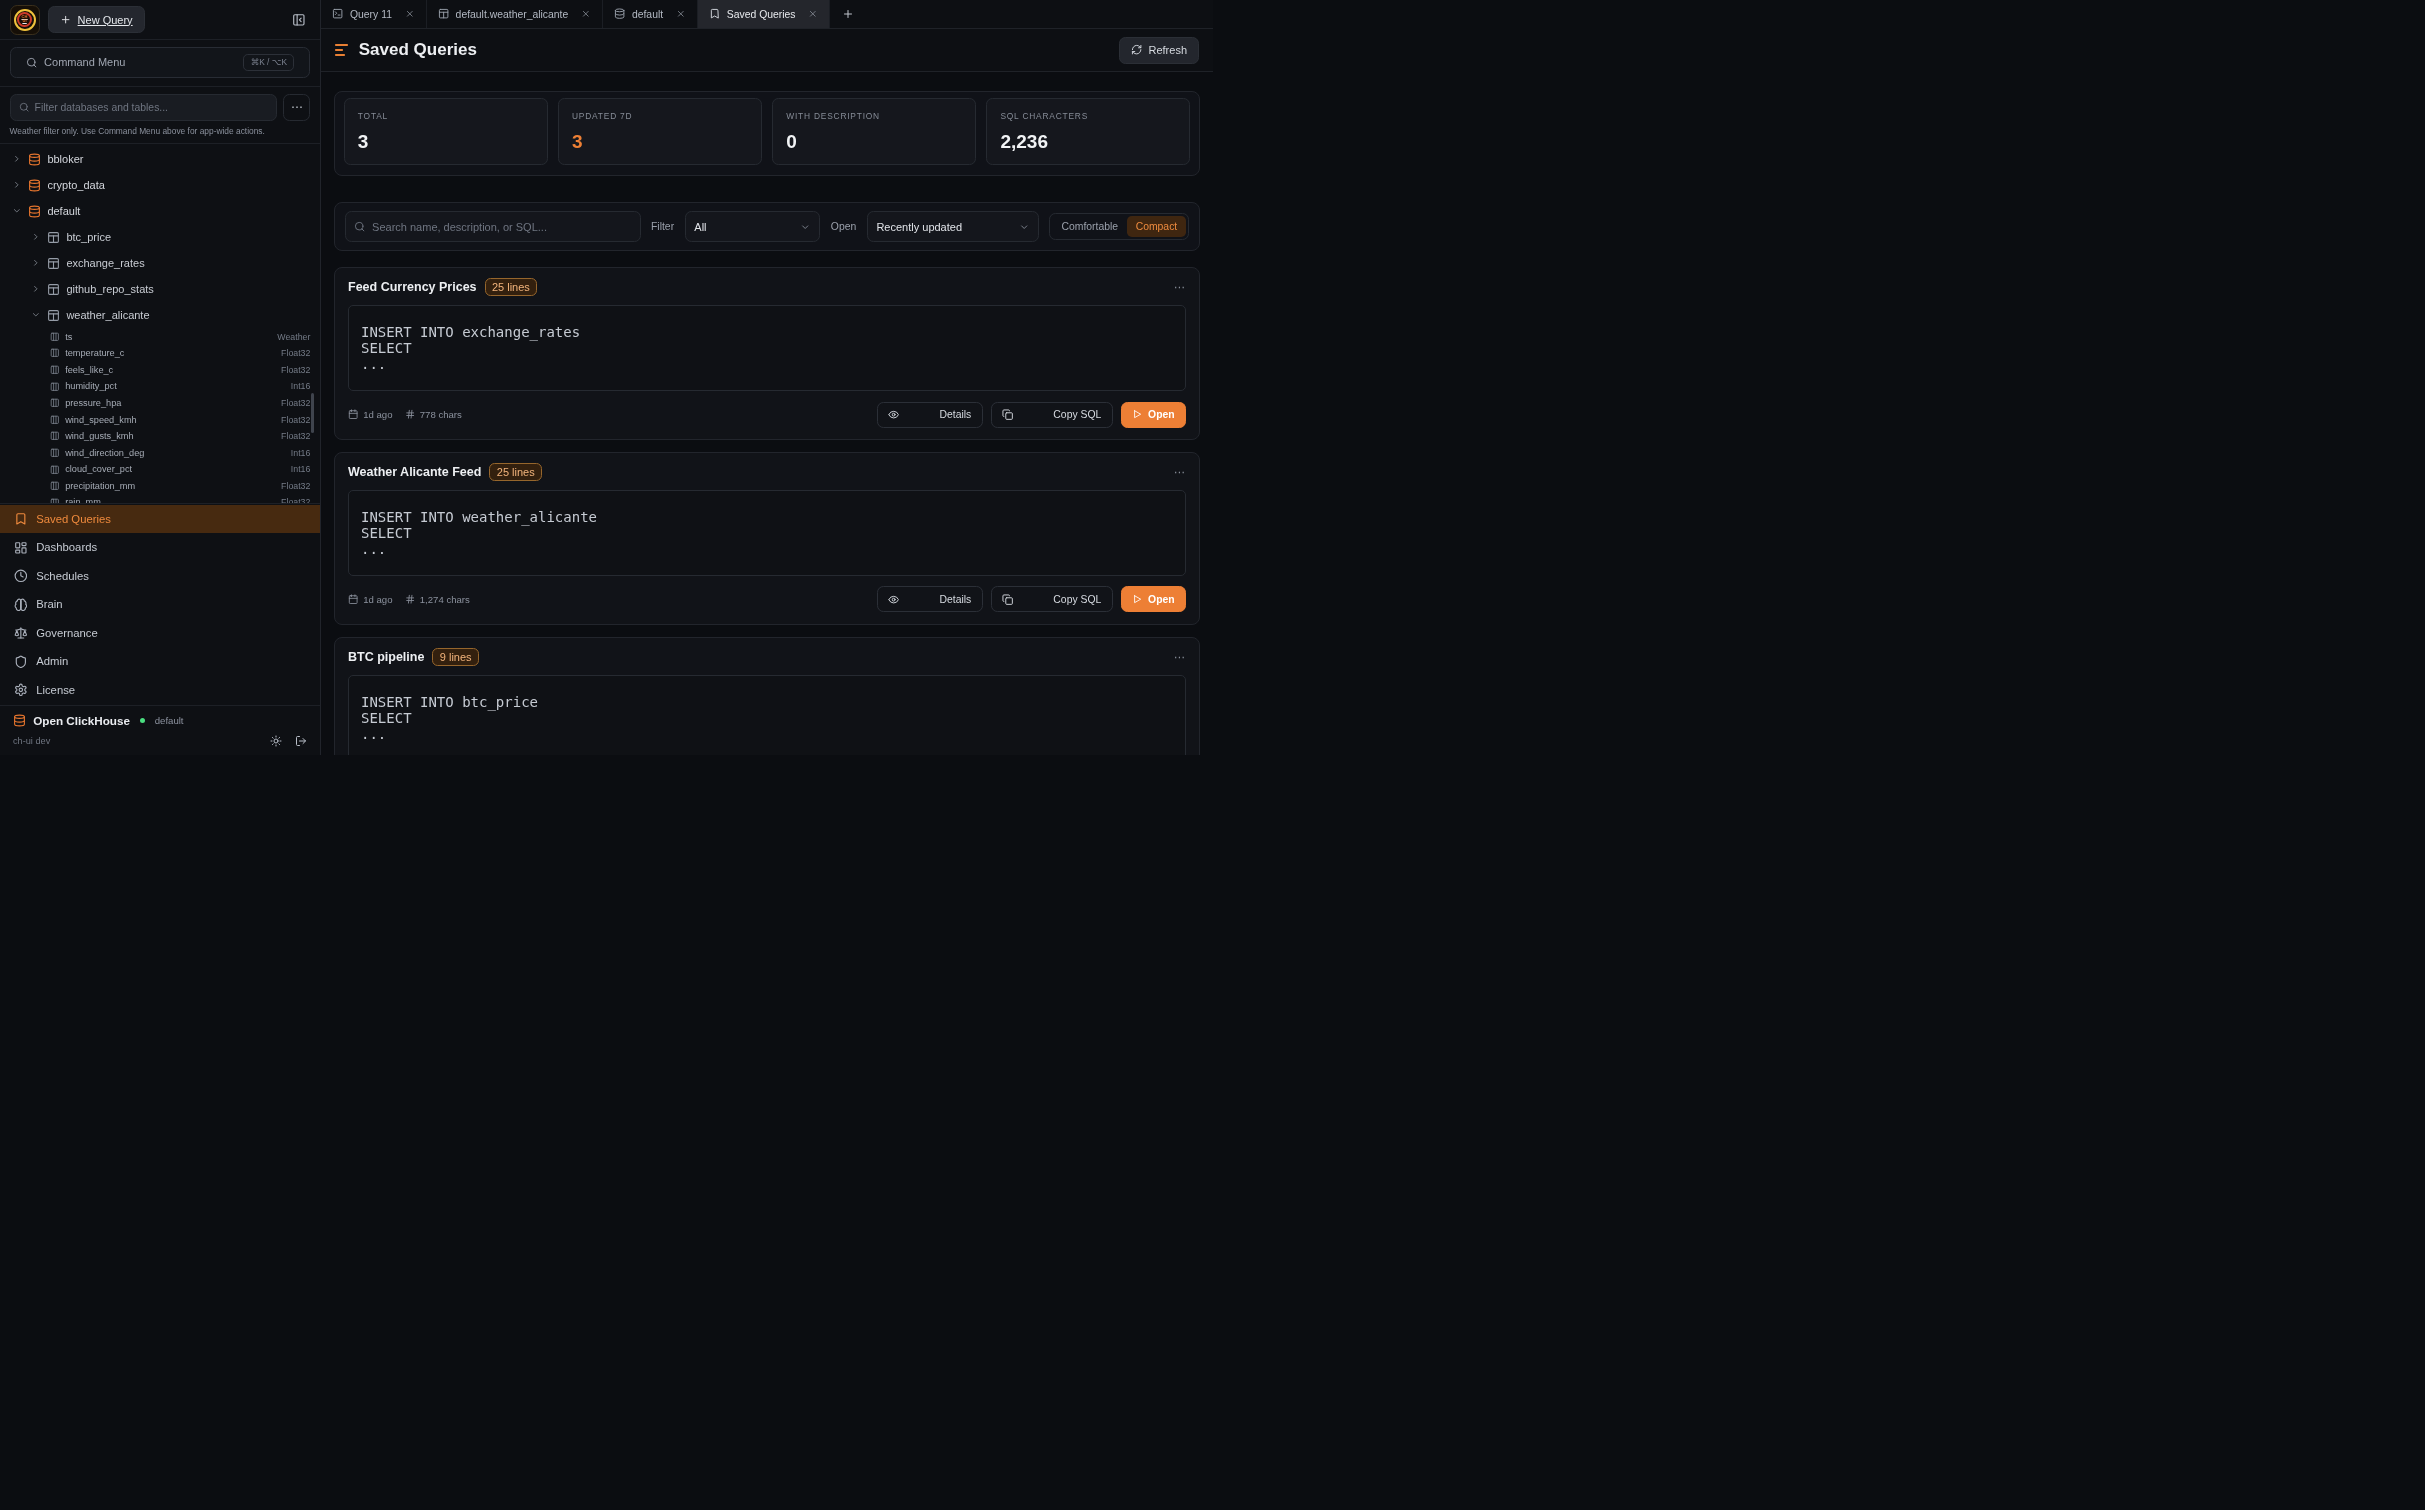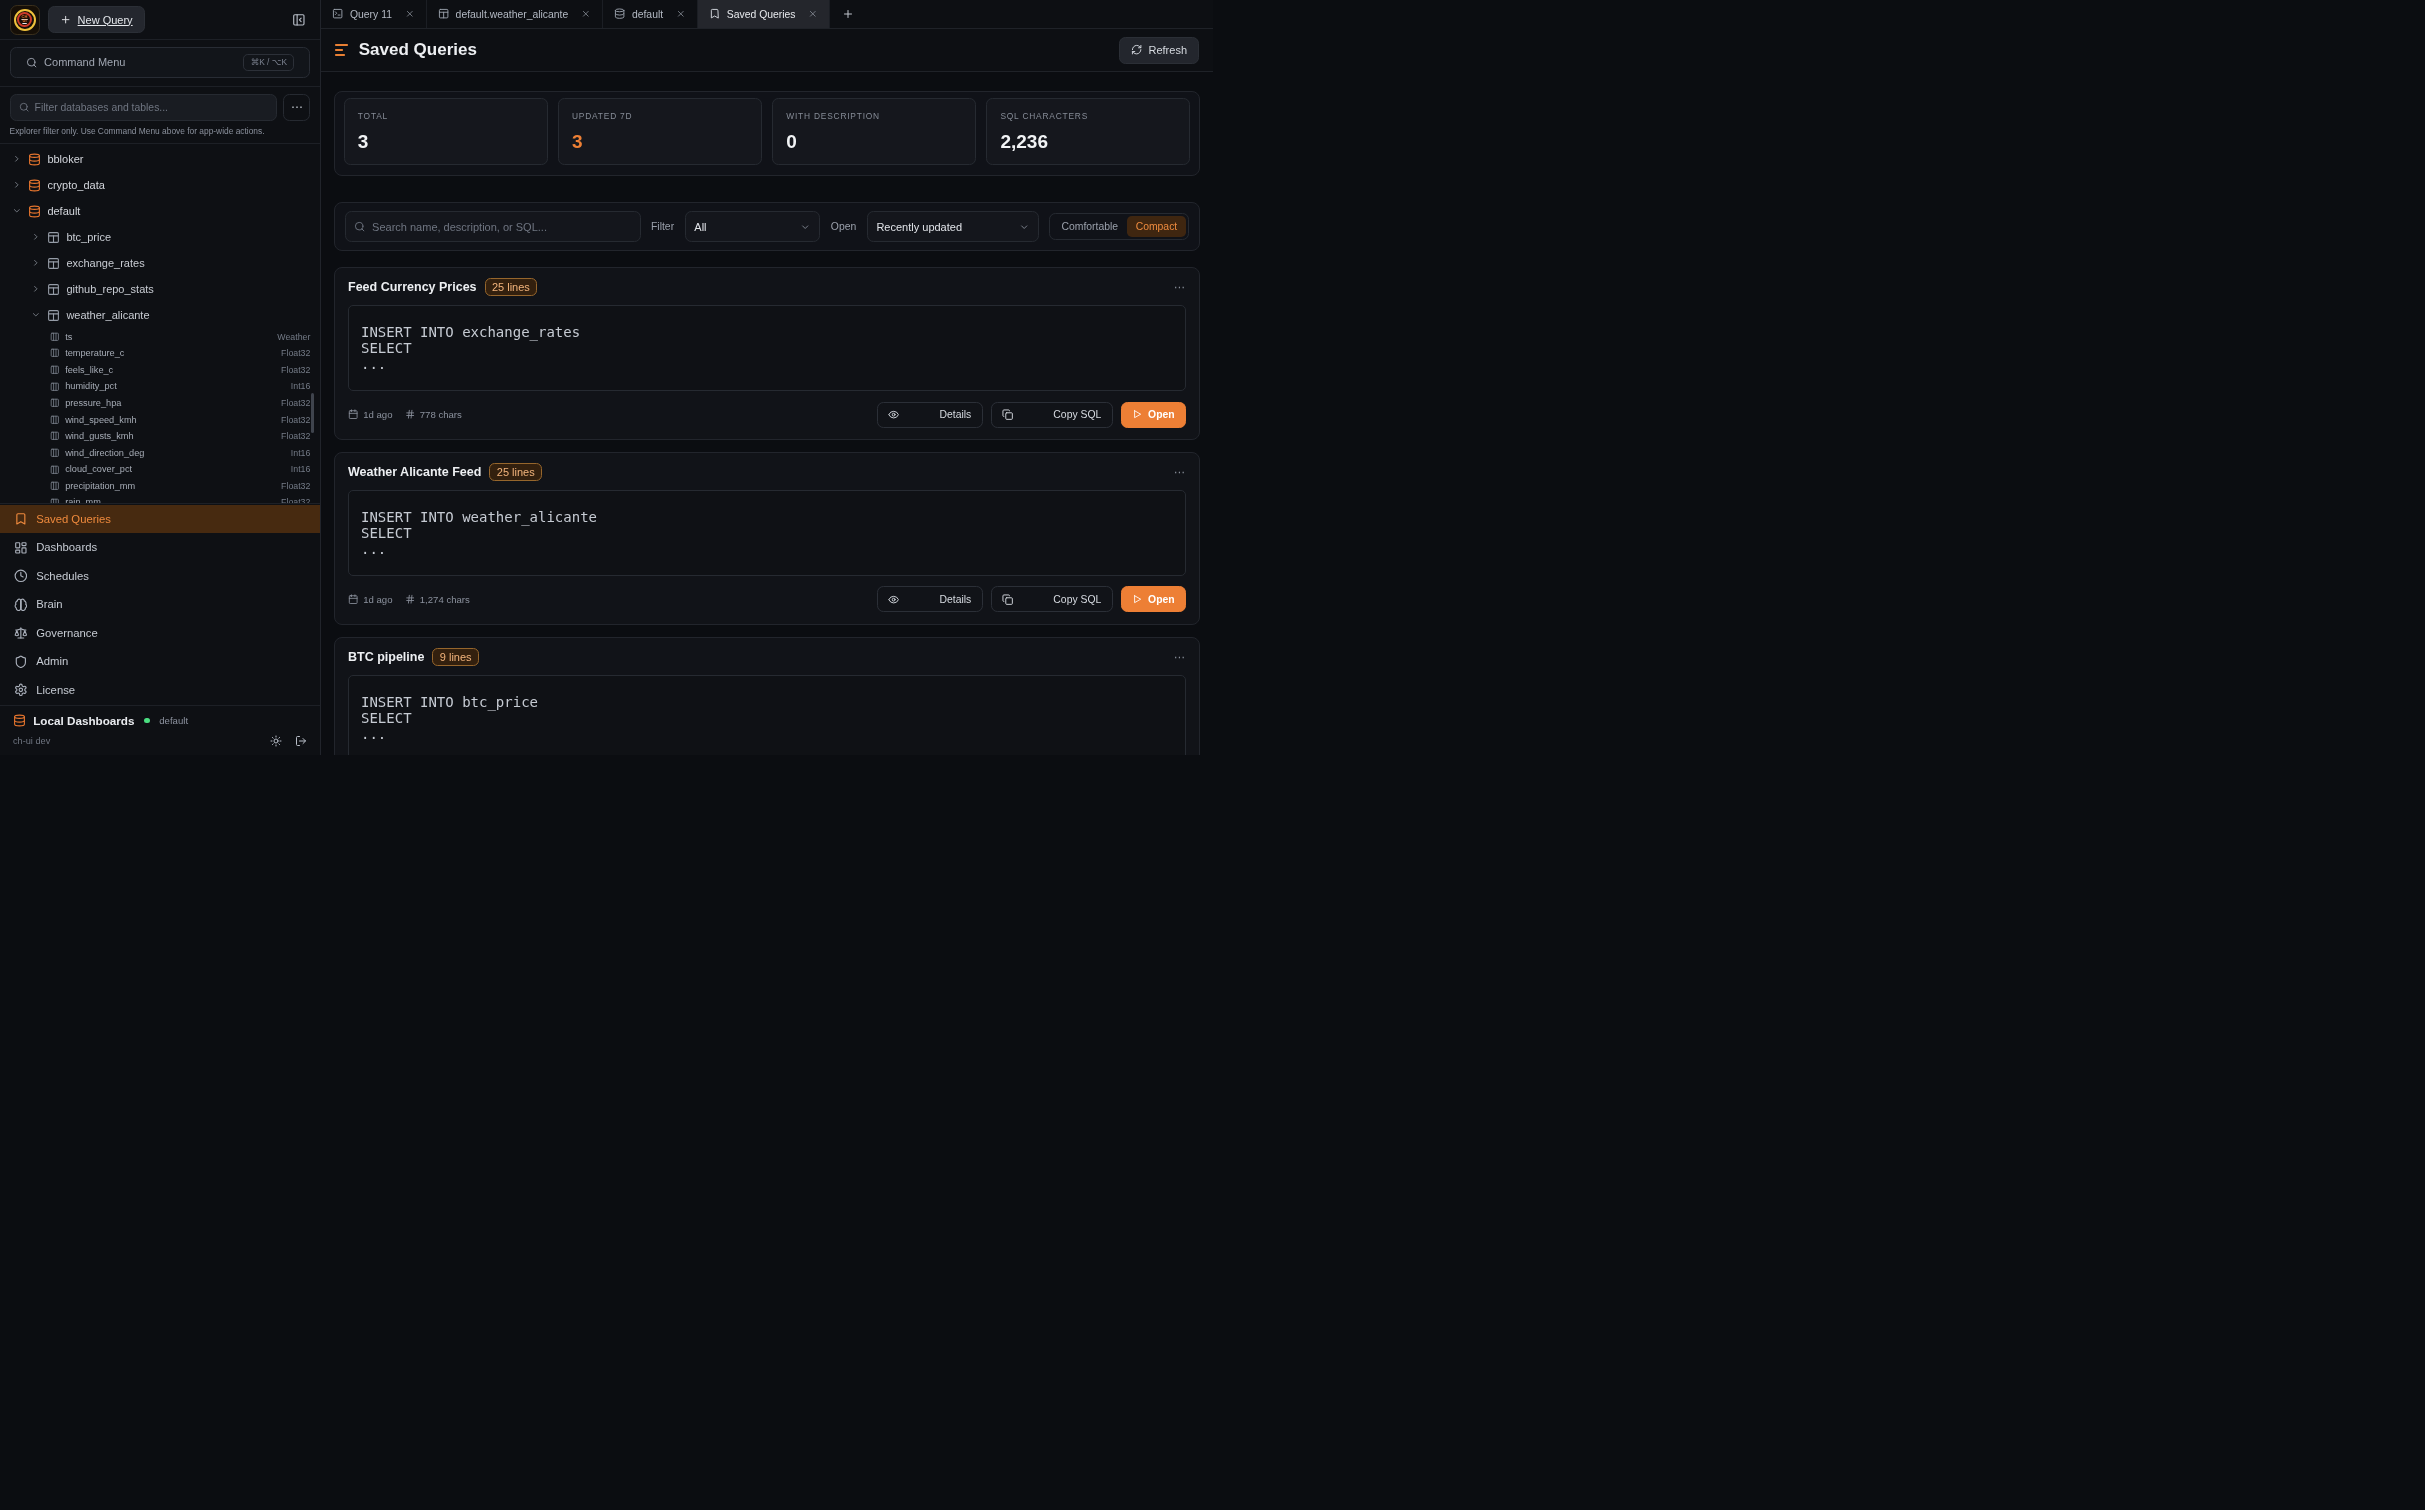--- a/index.html
+++ b/index.html
@@ -274,21 +274,21 @@
       <div class="filter-input">
         <svg class="ic ic13" viewBox="0 0 13 13" width="10.4" height="10.4">
             <use href="#i-search"></use>
           </svg>
         <input type="text" placeholder="Filter databases and tables..." style="">
       </div>
       <button class="more-btn">
           <span>⋯</span>
         </button>
     </div>
-    <div class="filter-hint">Explorer filter only. Use Command Menu above for app-wide actions.</div>
+    <div class="filter-hint">Weather filter only. Use Command Menu above for app-wide actions.</div>
 
     <div class="tree">
       <div class="trow">
         <svg class="ic ic12 chev" viewBox="0 0 12 12" width="9.6" height="9.6">
             <use href="#i-chev-r"></use>
           </svg>
         <svg class="ic db-ic" viewBox="0 0 16 16" width="13" height="13">
             <use href="#i-db"></use>
           </svg>
         <span>bbloker</span>
@@ -470,21 +470,21 @@
             <use href="#i-gear"></use>
           </svg>
         <span>License</span>
       </div>
     </nav>
 
     <div class="conn">
       <svg class="ic db-ic" viewBox="0 0 16 16" width="13" height="13">
           <use href="#i-db"></use>
         </svg>
-      <span class="conn-name">Local Dashboards</span>
+      <span class="conn-name">Open ClickHouse</span>
       <span class="conn-dot"></span>
       <span class="conn-db">default</span>
     </div>
     <div class="sb-bottom">
       <span>ch-ui dev</span>
       <span class="bicons">
         <svg class="ic ic15" viewBox="0 0 15 15" width="12" height="12">
             <use href="#i-sun"></use>
           </svg>
         <svg class="ic ic15" viewBox="0 0 15 15" width="12" height="12">

